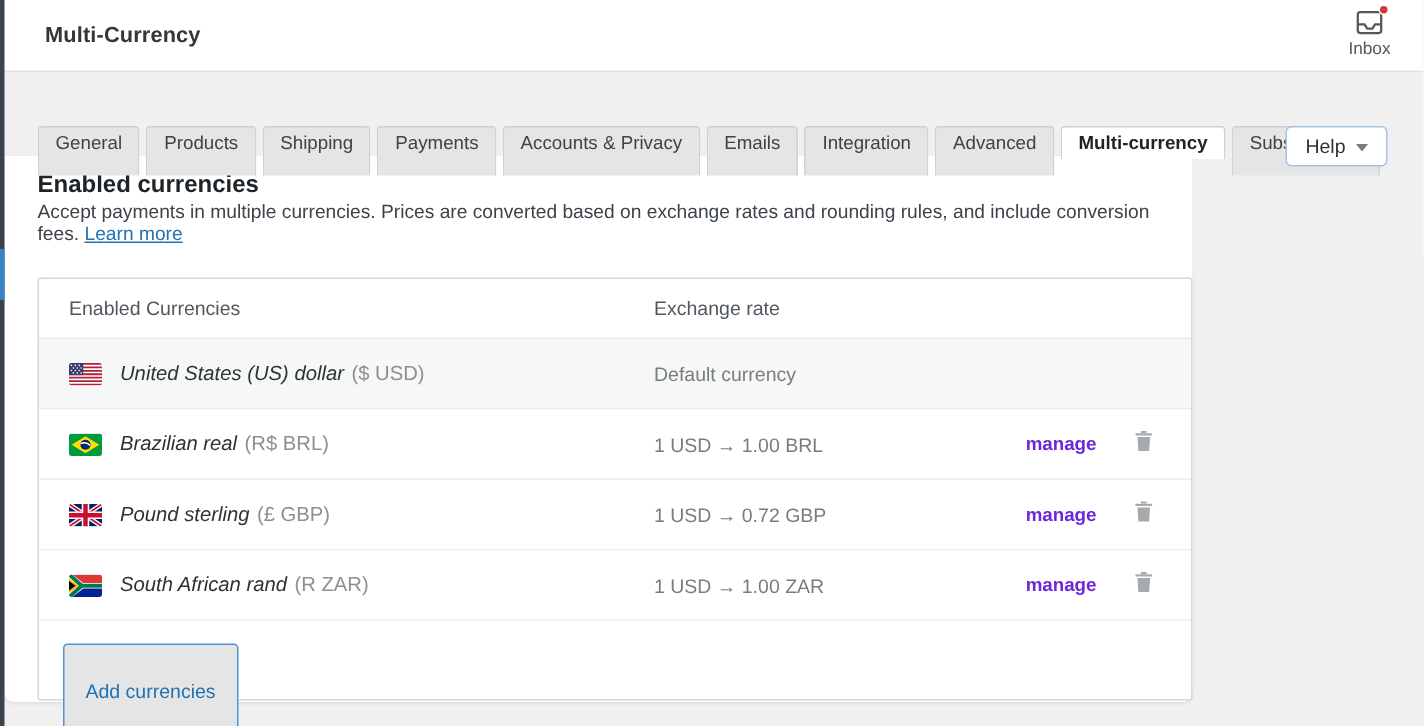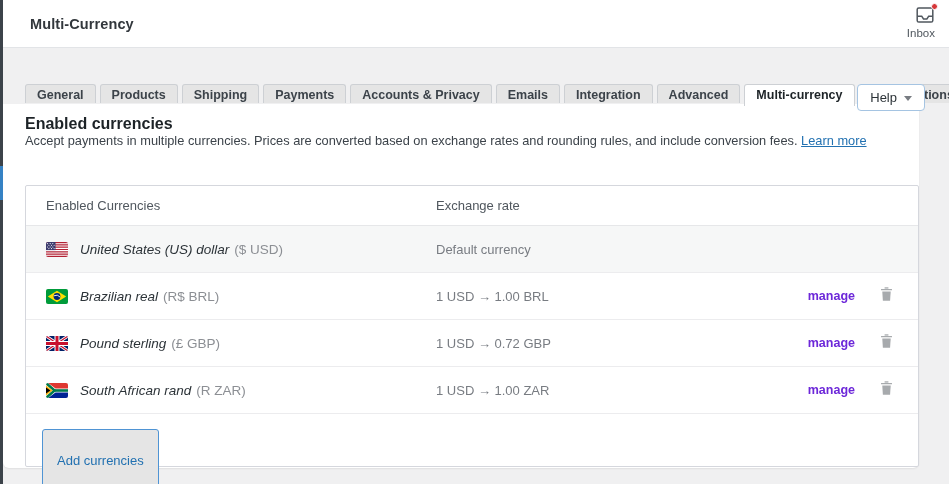--- a/index.html
+++ b/index.html
@@ -18,21 +18,21 @@
 
   
   .header {
     position:absolute; left:3px; top:0; width:946px; height:48px;
     background:#fff; border-bottom:1px solid #e2e4e7;
     display:flex; align-items:center; padding-left:27px;
   }
   .header-title { font-size:14.5px; font-weight:700; color:#32373c; letter-spacing:.1px; }
   .inbox-wrap {
     position:absolute; right:14px; top:5px; width:44px;
-    display:flex; flex-direction:column; align-items:flex-end; cursor:pointer;
+    display:flex; flex-direction:column; align-items:center; cursor:pointer;
   }
   .inbox-icon-holder { position:relative; width:20px; height:20px; }
   .inbox-dot {
     position:absolute; top:-2px; right:-3px; width:7px; height:7px;
     border-radius:50%; border:1.5px solid #fff;
   }
   .inbox-label { font-size:11.5px; color:#50575e; margin-top:2px; }
 
   
   .help-btn {
@@ -42,30 +42,30 @@
     font-size:13px; color:#2c3338; cursor:pointer; z-index:4;margin-top:36px;
   }
   .help-caret {
     width:0; height:0; border-left:4px solid transparent; border-right:4px solid transparent;
     border-top:5px solid #787c82; margin-top:1px;
   }
 
   
   .tabs { position:absolute; left:25px; top:84px; display:flex; gap:4px; z-index:3; }
   .tab {
-    height:19px; padding:0 11px; line-height:20px;
+    height:33px; padding:0 11px; line-height:20px;
     background:#e5e5e5; border:1px solid #cdd0d4; border-bottom:none;
     border-radius:3px 3px 0 0;
-    font-size:12.5px; font-weight:700; color:#3c434a; cursor:pointer; white-space:nowrap;
+    font-size:12.5px; font-weight:400; color:#3c434a; cursor:pointer; white-space:nowrap;
   }
   .tab.active { background:#fff; font-weight:700; color:#1d2327; height:22px; }
 
   
   .panel {
-    position:absolute; left:3px; top:104px; width:916px; height:364px;
+    position:absolute; left:3px; top:104px; width:792px; height:364px;
     background:#fff; border-radius:0 0 6px 6px;
     box-shadow:0 1px 2px rgba(0,0,0,.07);
     padding:11px 0 0 22px; z-index:2;
   }
   .section-heading { font-size:16px; font-weight:700; color:#1d2327; }
   .section-desc { font-size:12.8px; color:#3c434a; }
   .learn-more { color:#2271b1; text-decoration:underline; cursor:pointer; }
 
   
   .card {

